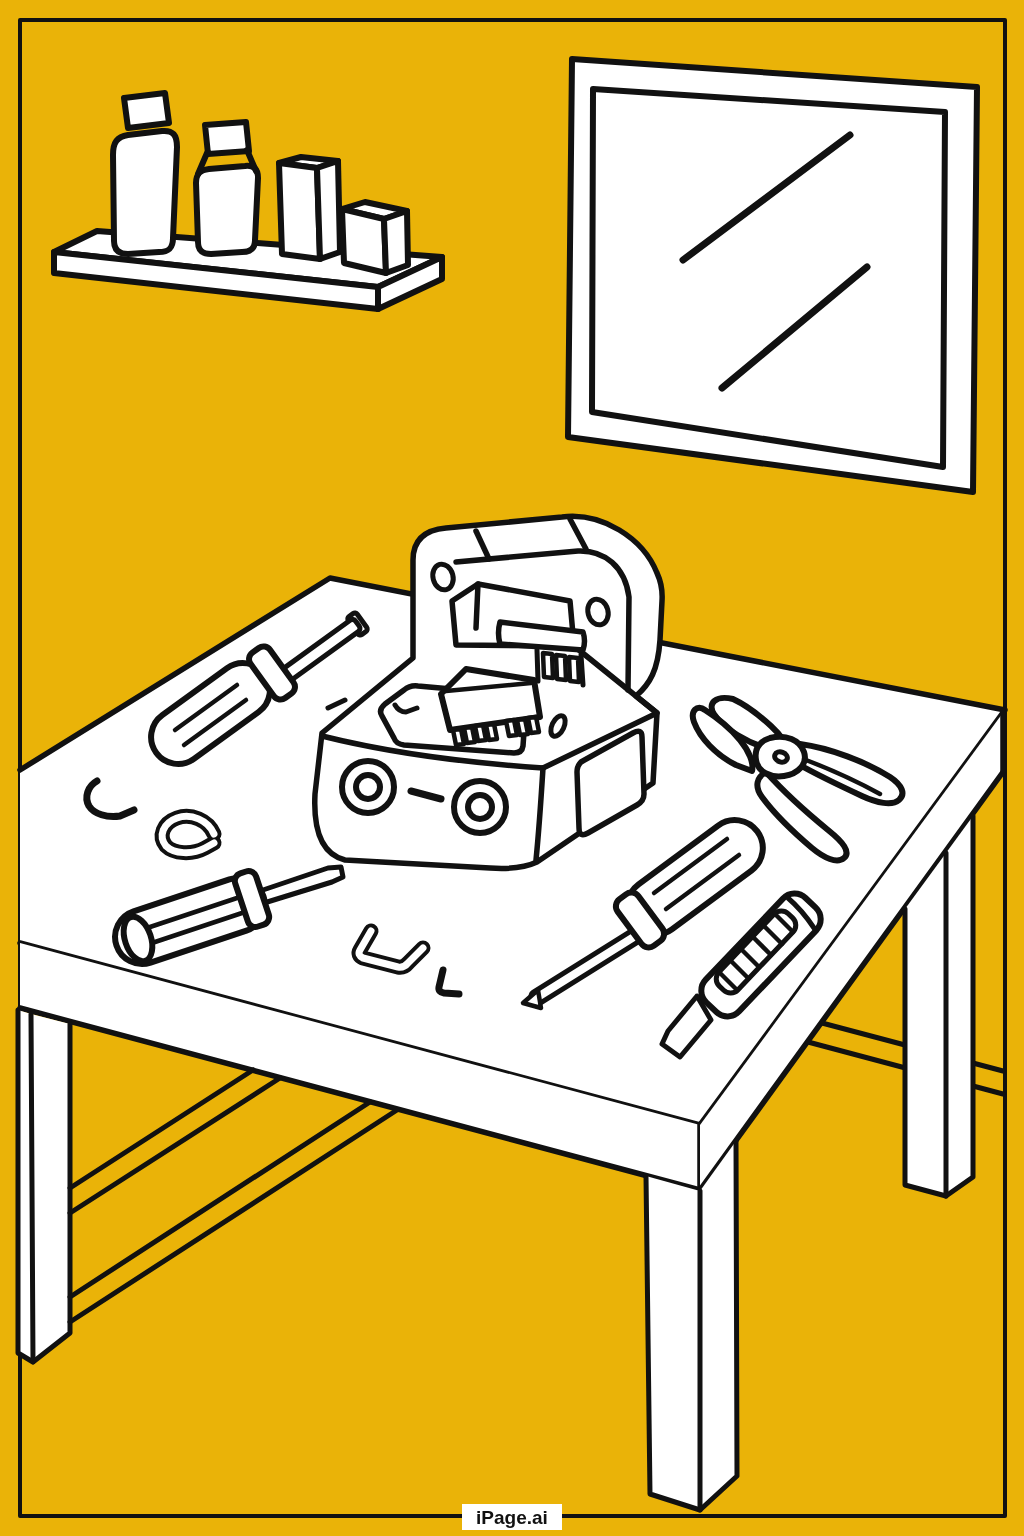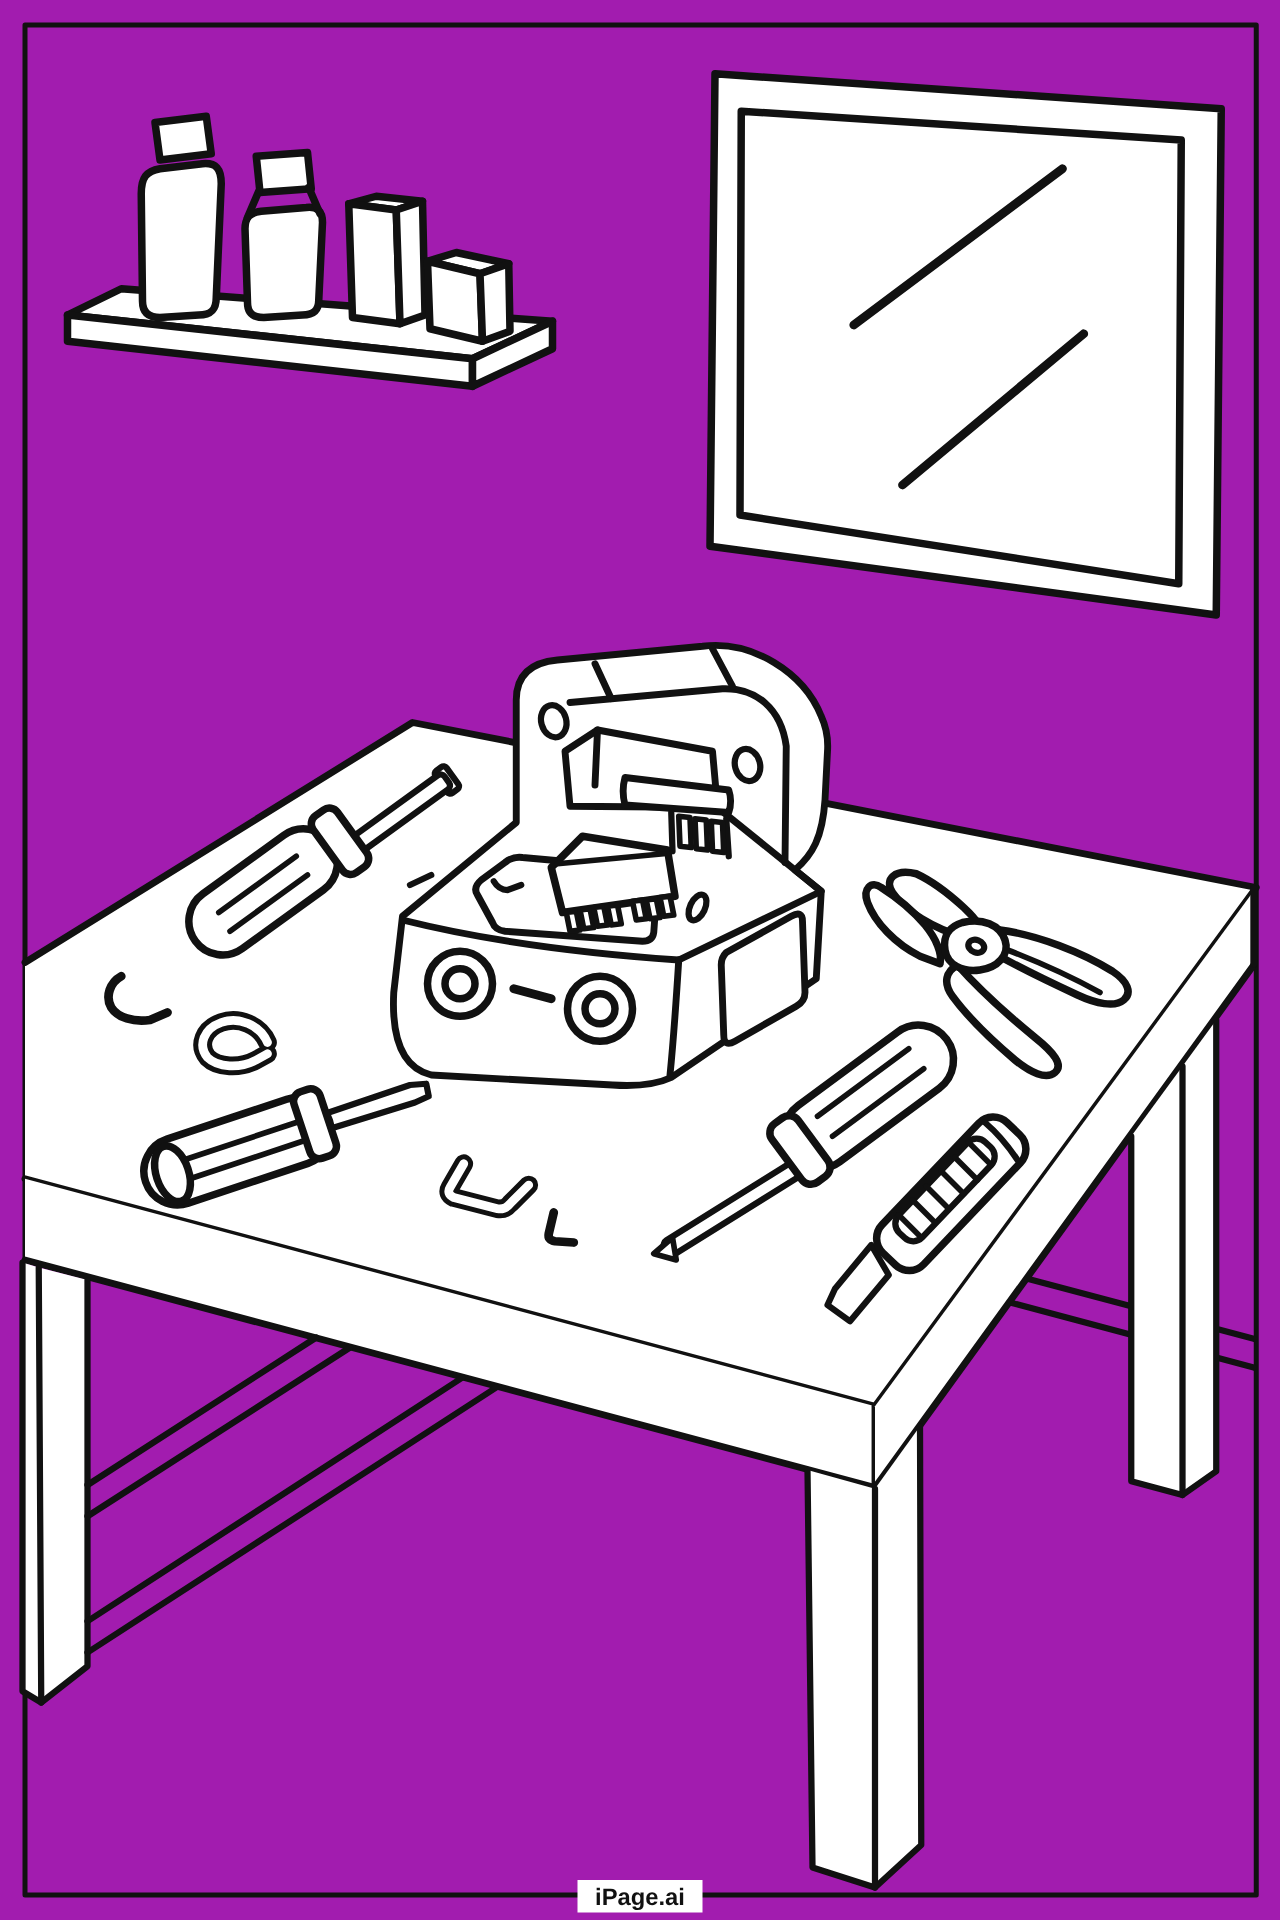--- a/index.html
+++ b/index.html
@@ -1,16 +1,16 @@
 <!DOCTYPE html>
 <html><head>
 <meta charset="utf-8">
 <style>
   html,body{margin:0;padding:0;background:#fff;}
-  .page{position:relative;width:1024px;height:1536px;background:#a21caf;overflow:hidden;
+  .page{position:relative;width:1024px;height:1536px;background:#eab308;overflow:hidden;
         font-family:"Liberation Sans", sans-serif;}
   svg{position:absolute;left:0;top:0;}
   .ln{fill:none;stroke:#111;stroke-width:5.5;stroke-linecap:round;stroke-linejoin:round;}
   .wf{fill:#fff;}
   .nf{fill:none;}
   .thin{stroke-width:4.5;}
   .mid{stroke-width:5;}
   .thick{stroke-width:6;}
   .xthick{stroke-width:7;}
   .border{stroke-width:4;}

